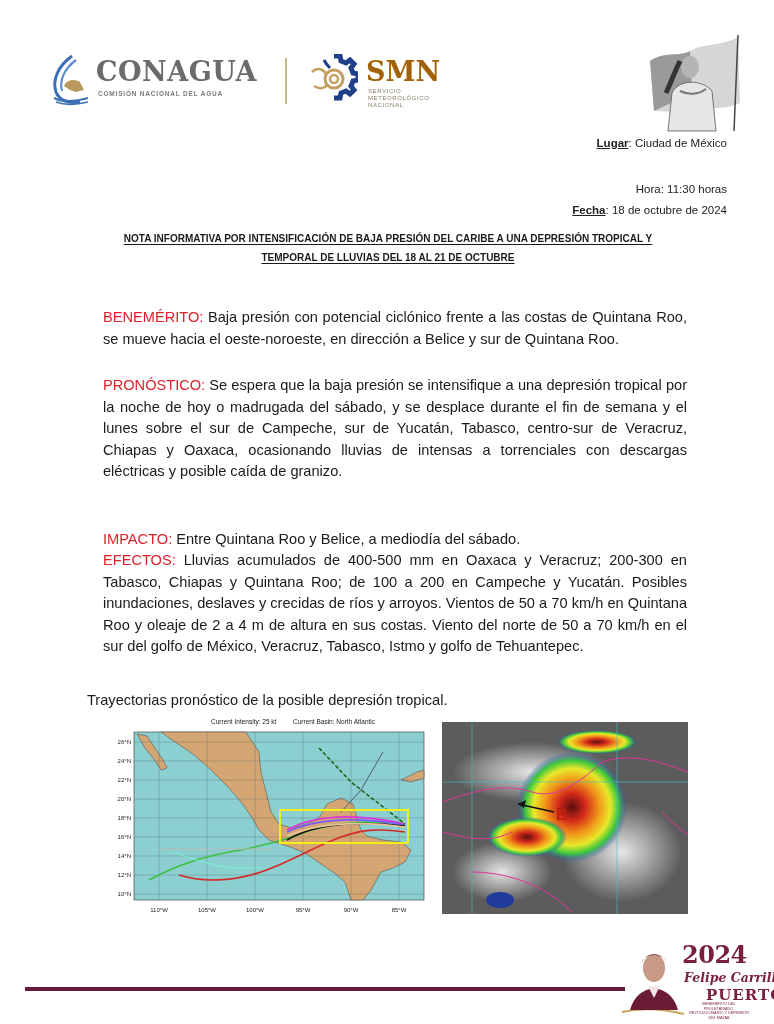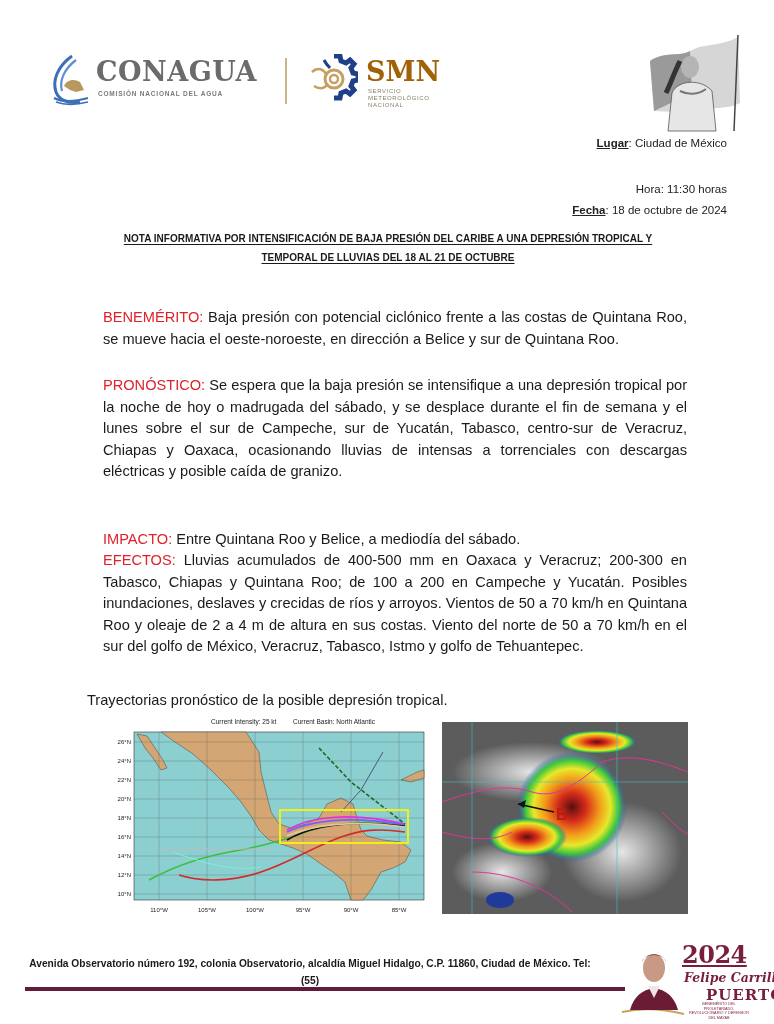--- a/index.html
+++ b/index.html
@@ -39,21 +39,21 @@
   #figure-caption { position:absolute; left:87px; top:692px; font-size:14.6px; color:#1a1a1a; }
 
   
   #track-map { left:101px; top:712px; width:330px; height:205px; background:#fff; }
   #satellite-image { left:442px; top:722px; width:246px; height:192px; background:#5c5c5c; overflow:hidden; }
 
   
   #footer-address { left:20px; top:955px; width:580px; text-align:center; font-size:10.2px; font-weight:bold; line-height:17px; color:#1a1a1a; }
   #footer-rule { left:25px; top:987px; width:600px; height:4px; background:#621b3a; }
   #anniversary-logo { left:620px; top:940px; width:140px; height:80px; }
-  #anniv-year { position:absolute; left:62px; top:0px; font-family:"DejaVu Serif", serif; font-weight:bold; font-size:24px; color:#7a1e40; letter-spacing:-0.5px;text-decoration:underline; }
+  #anniv-year { position:absolute; left:62px; top:0px; font-family:"DejaVu Serif", serif; font-weight:bold; font-size:24px; color:#7a1e40; letter-spacing:-0.5px; }
   #anniv-name { position:absolute; left:52px; top:30px; font-family:"DejaVu Serif", serif; font-style:italic; font-weight:bold; font-size:12.5px; color:#7a1e40; white-space:nowrap;margin-left:12px; }
   #anniv-puerto { position:absolute; left:86px; top:46px; font-family:"DejaVu Serif", serif; font-weight:bold; font-size:15px; color:#7a1e40; letter-spacing:1px; }
   #anniv-small { position:absolute; left:68px; top:62px; font-size:3.8px; color:#7a1e40; width:62px; text-align:center; line-height:4.5px; }
   #anniv-portrait { position:absolute; left:0; top:2px; width:66px; height:76px; }
 </style>
 </head>
 <body>
 
 <div class="abs" id="conagua-logo">
   <svg id="conagua-mark" viewBox="0 0 40 52">
@@ -201,21 +201,20 @@
     <line x1="30" y1="0" x2="30" y2="192"></line>
       <line x1="175" y1="0" x2="175" y2="192"></line>
     <line x1="0" y1="60" x2="246" y2="60"></line>
   </g>
   <line x1="112" y1="90" x2="76" y2="82" stroke="#111" stroke-width="1.6"></line>
   <path d="M76 82 L84 78 L82 86 Z" fill="#111"></path>
   <text x="114" y="98" font-size="16" font-weight="bold" fill="#b82010" font-family="Liberation Sans, sans-serif">B</text>
 </svg>
 
 <div class="abs" id="footer-address">
-  <div>Avenida Observatorio número 192, colonia Observatorio, alcaldía Miguel Hidalgo, C.P. 11860, Ciudad de México. Tel: (55)</div>
 </div>
 <div class="abs" id="footer-rule"></div>
 
 <div class="abs" id="anniversary-logo">
   <svg id="anniv-portrait" viewBox="0 0 66 76">
     <path d="M2 70 C20 66 40 66 64 72" fill="none" stroke="#c9a45a" stroke-width="2"></path>
     <path d="M10 68 C14 54 22 48 34 46 C46 48 54 54 58 68 Z" fill="#6a1c34"></path>
     <ellipse cx="34" cy="26" rx="11" ry="14" fill="#c89a86"></ellipse>
     <path d="M22 20 C24 10 44 10 46 20 L44 16 C38 12 30 12 24 16 Z" fill="#5a1a2e"></path>
     <path d="M28 44 L34 56 L40 44 Z" fill="#f0e6e6"></path>

